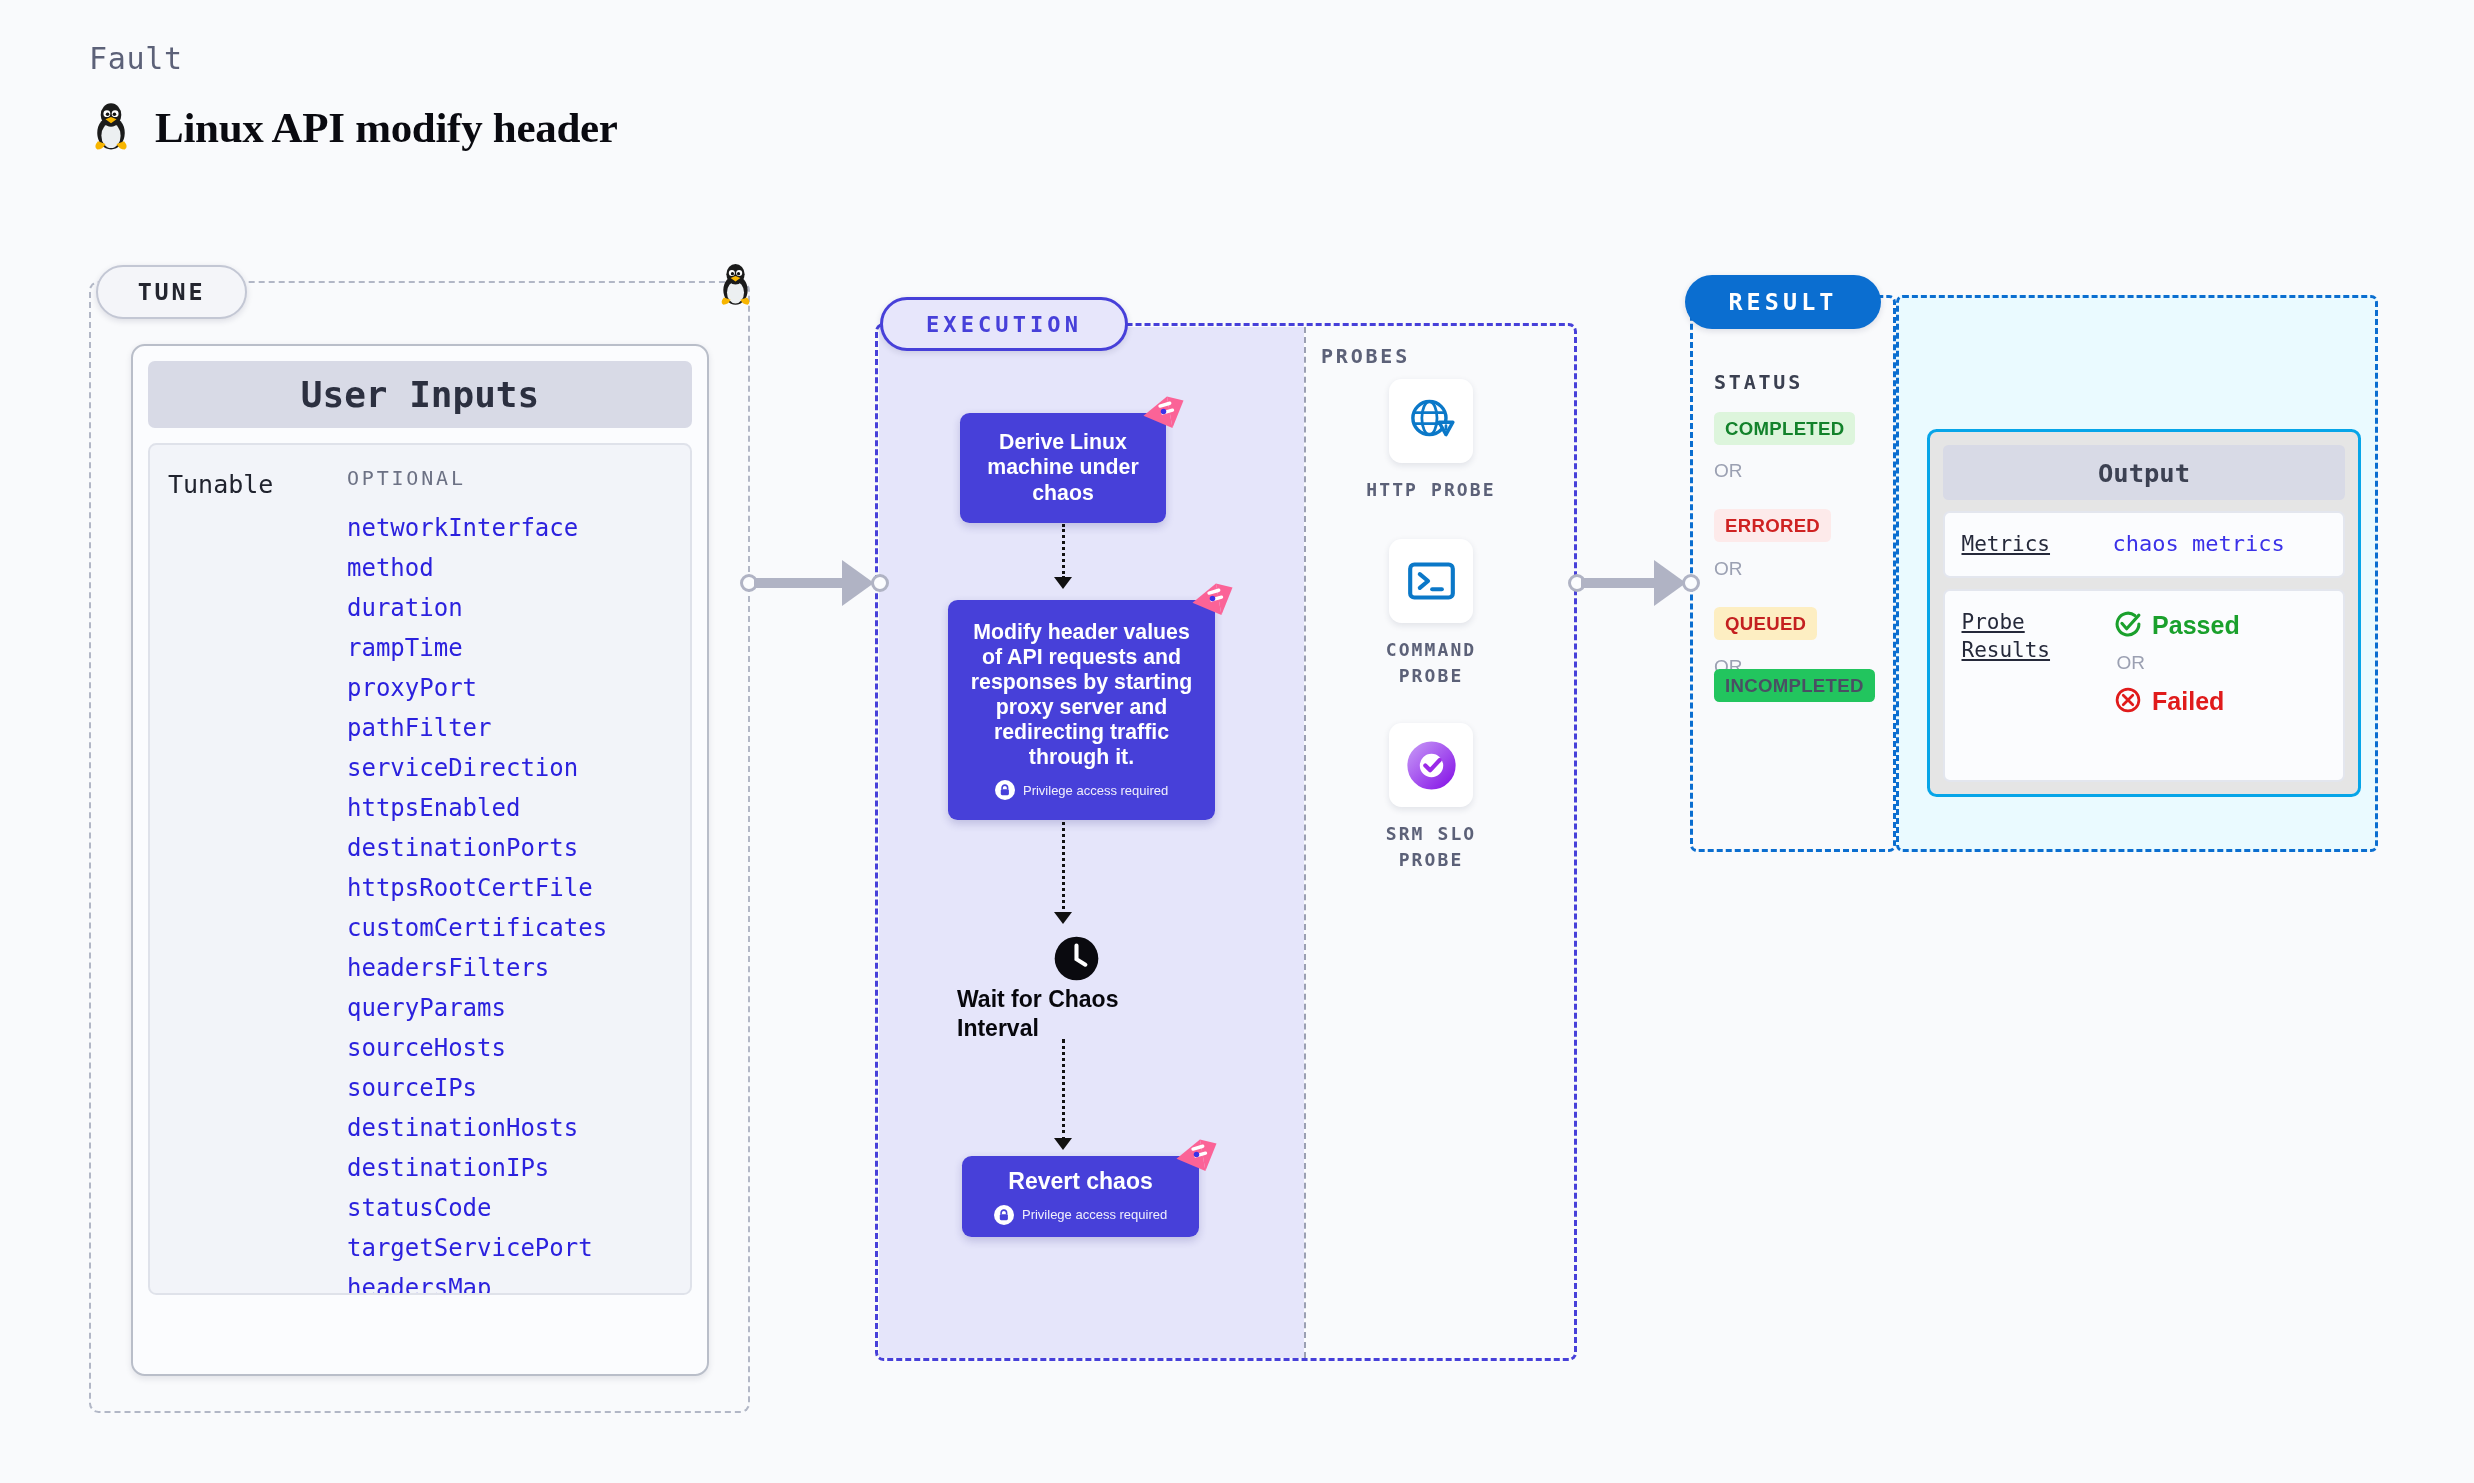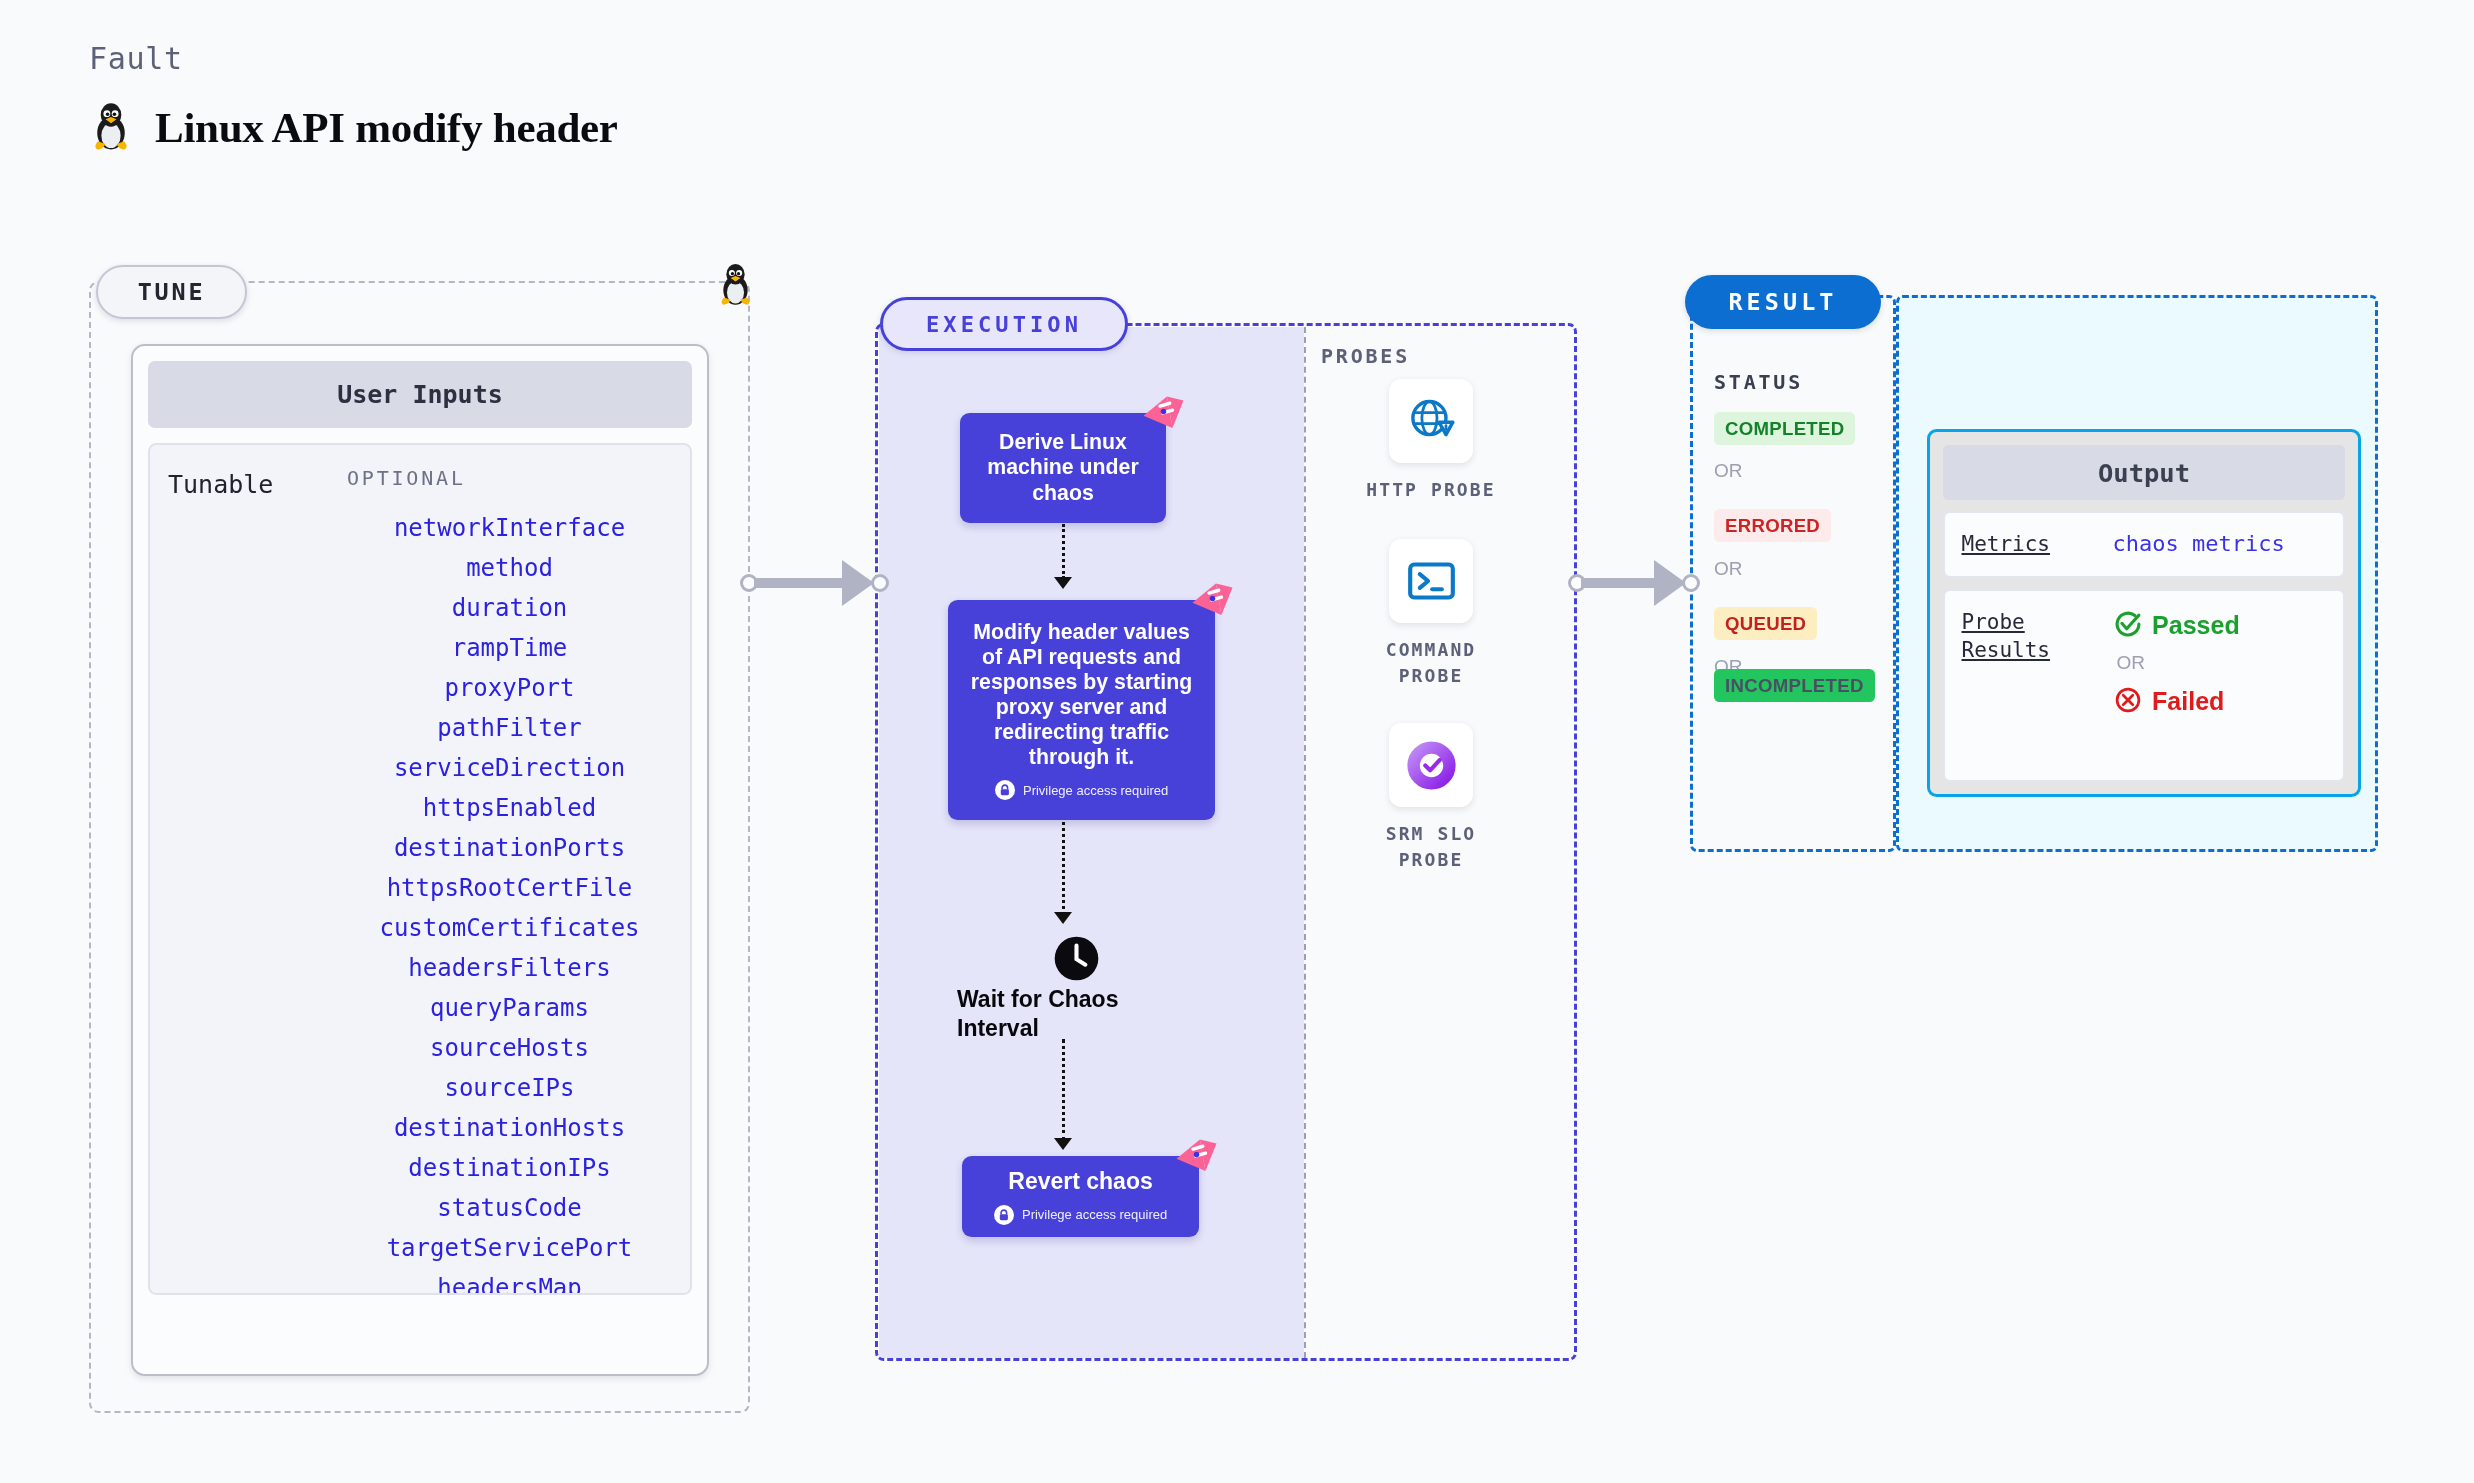--- a/index.html
+++ b/index.html
@@ -45,40 +45,40 @@
 
   #tune-card {
     position: absolute; left: 131px; top: 344px; width: 578px; height: 1032px;
     background: #fbfcfe; border: 2.8px solid #b9bec9; border-radius: 13.8px;
     box-shadow: 0 2.8px 6.9px rgba(25,30,60,.10);
     padding: 15px;
   }
   #user-inputs-hdr {
     height: 67px; background: #d8dae6; border-radius: 6.9px;
     display: flex; align-items: center; justify-content: center;
-    font-family: "DejaVu Sans Mono", monospace; font-size: 25px;
+    font-family: "DejaVu Sans Mono", monospace; font-size: 36px;
     font-weight: 700; color: #2c3040;
   }
   #tunable-box {
     margin-top: 15px; height: 852px;
     background: #f2f4f9; border: 2.1px solid #dfe2ea; border-radius: 8.3px;
     display: flex; padding: 20.6px 18px 0 18px; overflow: hidden;
   }
   #tunable-label {
     font-family: "DejaVu Sans Mono", monospace;
     font-size: 25px; color: #20232e; width: 179px; flex-shrink: 0; padding-top: 4.1px;
   }
   #opt-col { flex: 1; }
   #optional-label {
     font-family: "DejaVu Sans Mono", monospace;
     font-size: 20px; color: #6c7184; letter-spacing: 2.8px; margin-bottom: 18px;
   }
   .param {
     font-family: "DejaVu Sans Mono", monospace;
-    font-size: 24px; color: #2b21de; line-height: 40px; white-space: nowrap; text-align: center;
+    font-size: 24px; color: #2b21de; line-height: 40px; white-space: nowrap;
   }
 
   
   #exec-dash {
     left: 875px; top: 323px; width: 702px; height: 1038px;
     border: 3.4px dashed #4740d9; border-radius: 8.3px;
   }
   #exec-fill {
     position: absolute; left: 879px; top: 327px; width: 425px; height: 1031px;
     background: #e5e5fa;

